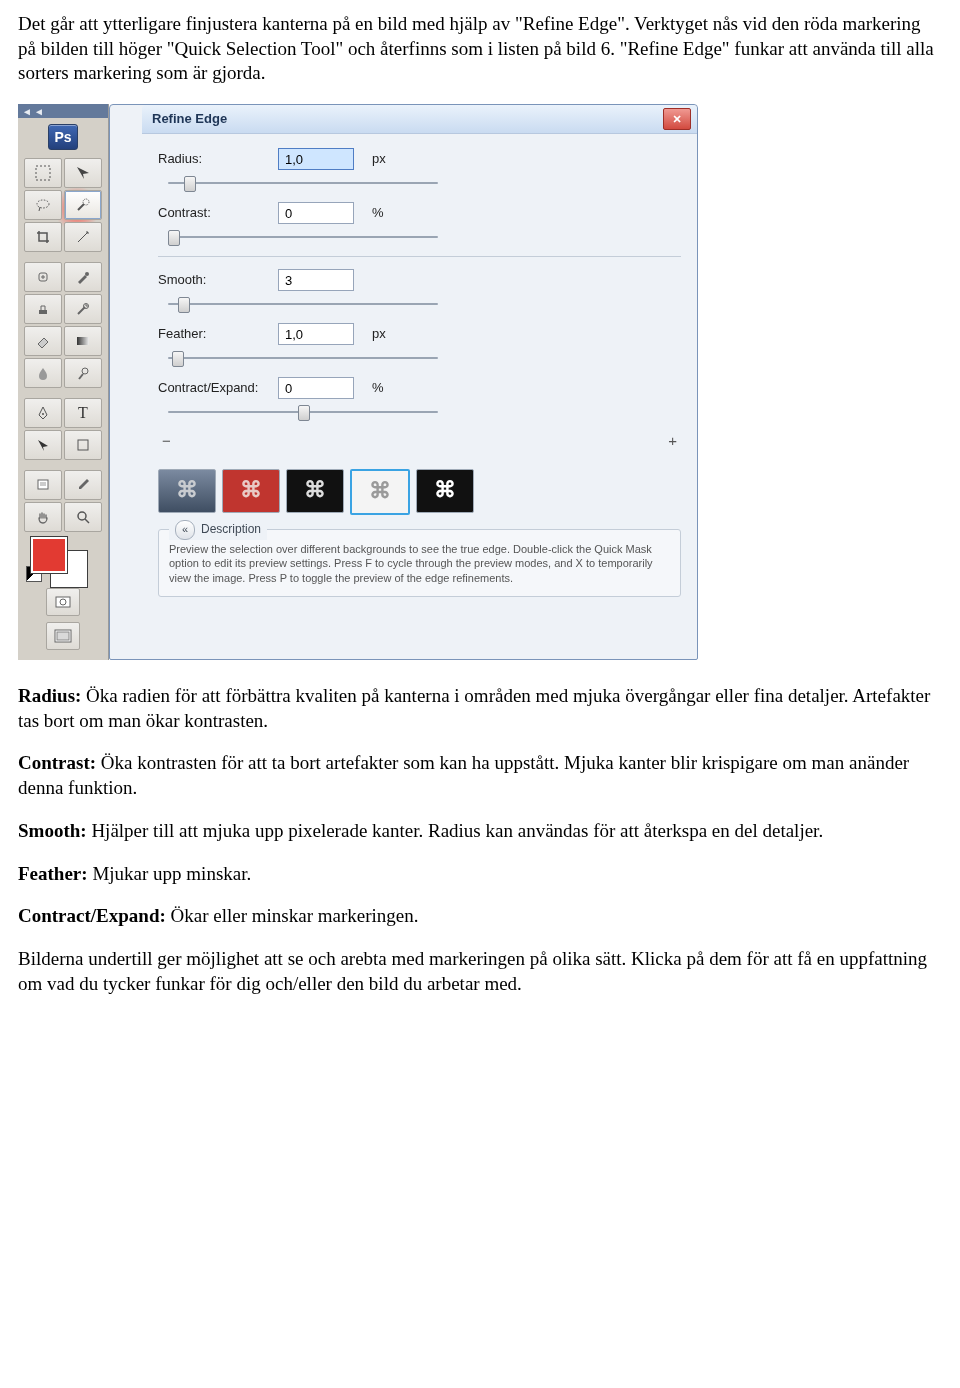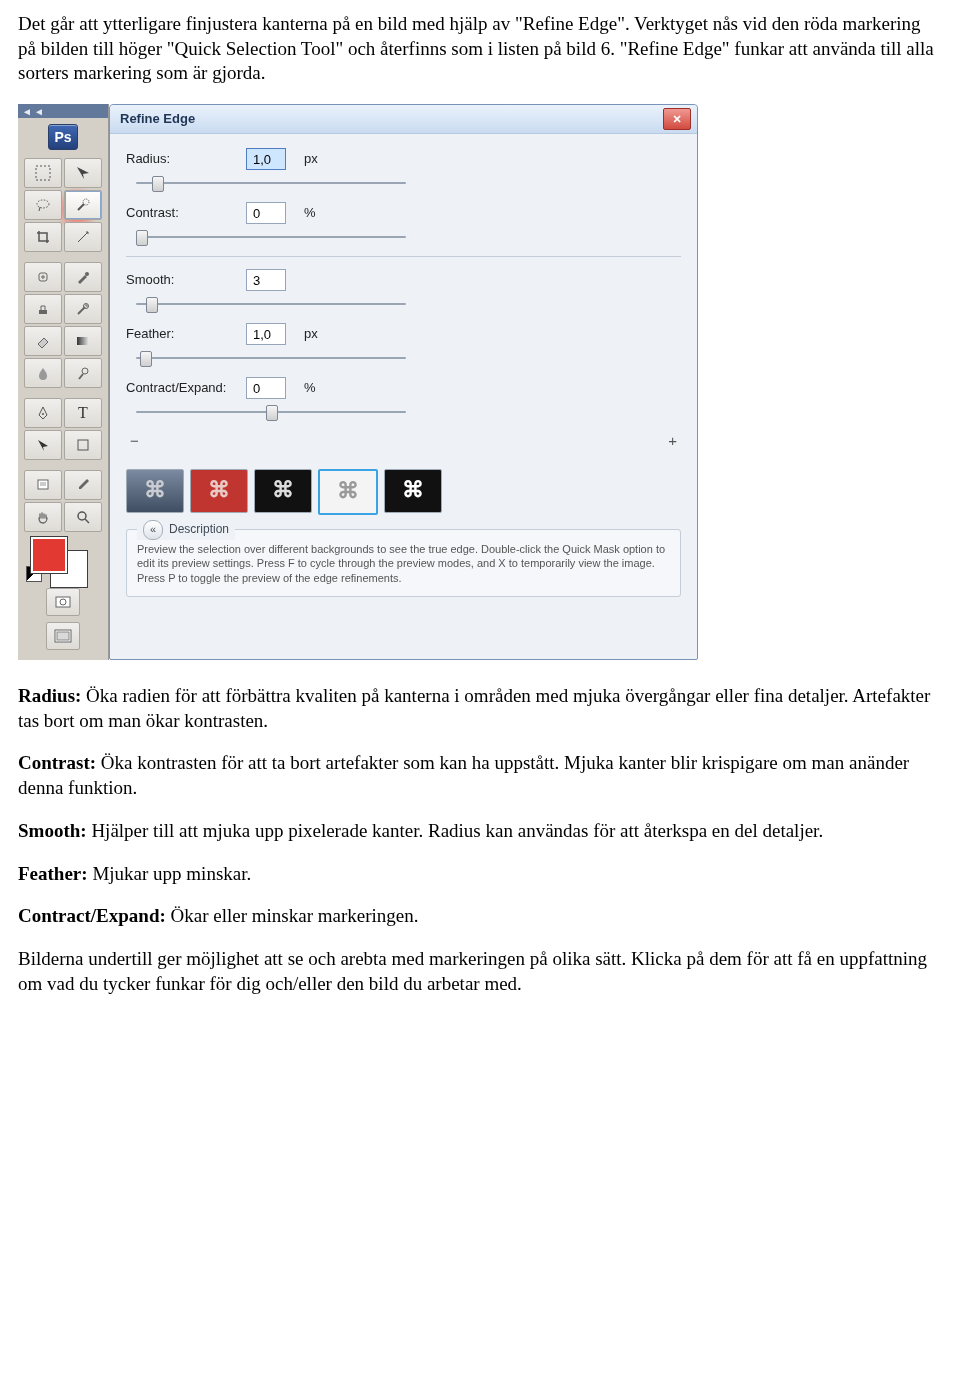--- a/index.html
+++ b/index.html
@@ -127,20 +127,21 @@
     background: radial-gradient(circle,#ff4a3f 0%, rgba(255,74,63,0) 70%);
     pointer-events:none;
   }
   
   .dlg {
     flex:1;
     border: 1px solid #7a94b9;
     border-radius: 4px 4px 2px 2px;
     background: #eef2f7;
     font-size: 13px;
+    padding-left: 32px;
   }
   .dlg-titlebar {
     height: 28px;
     background: linear-gradient(#eaf2fb,#c9dbf1);
     border-bottom:1px solid #b7c8df;
     display:flex; align-items:center; justify-content:space-between;
     padding: 0 6px 0 10px;
     border-radius: 4px 4px 0 0;
   }
   .dlg-title { font-weight:bold; color:#1e3556; font-size:13px;}
@@ -154,21 +155,21 @@
   }
   .dlg-body {
     padding: 14px 16px 12px 16px;
     display:flex;
   }
   .dlg-left { flex:1; }
   .dlg-right { width:110px; display:flex; flex-direction:column; gap:6px; margin-left:8px; }
   .dlg-row { display:flex; align-items:center; margin-bottom:4px;}
   .dlg-label { width:120px; }
   .dlg-input {
-    width:40px; height:22px;
+    width:76px; height:22px;
     border:1px solid #97a5ba;
     background:#fff;
     padding: 0 6px;
     font-family: inherit; font-size:13px;
     text-align:left;
     box-sizing:border-box;
   }
   .dlg-input.hl { background:#cfe6ff; border-color:#4f7dc4; }
   .dlg-unit { margin-left:18px; }
   .dlg-slider {

